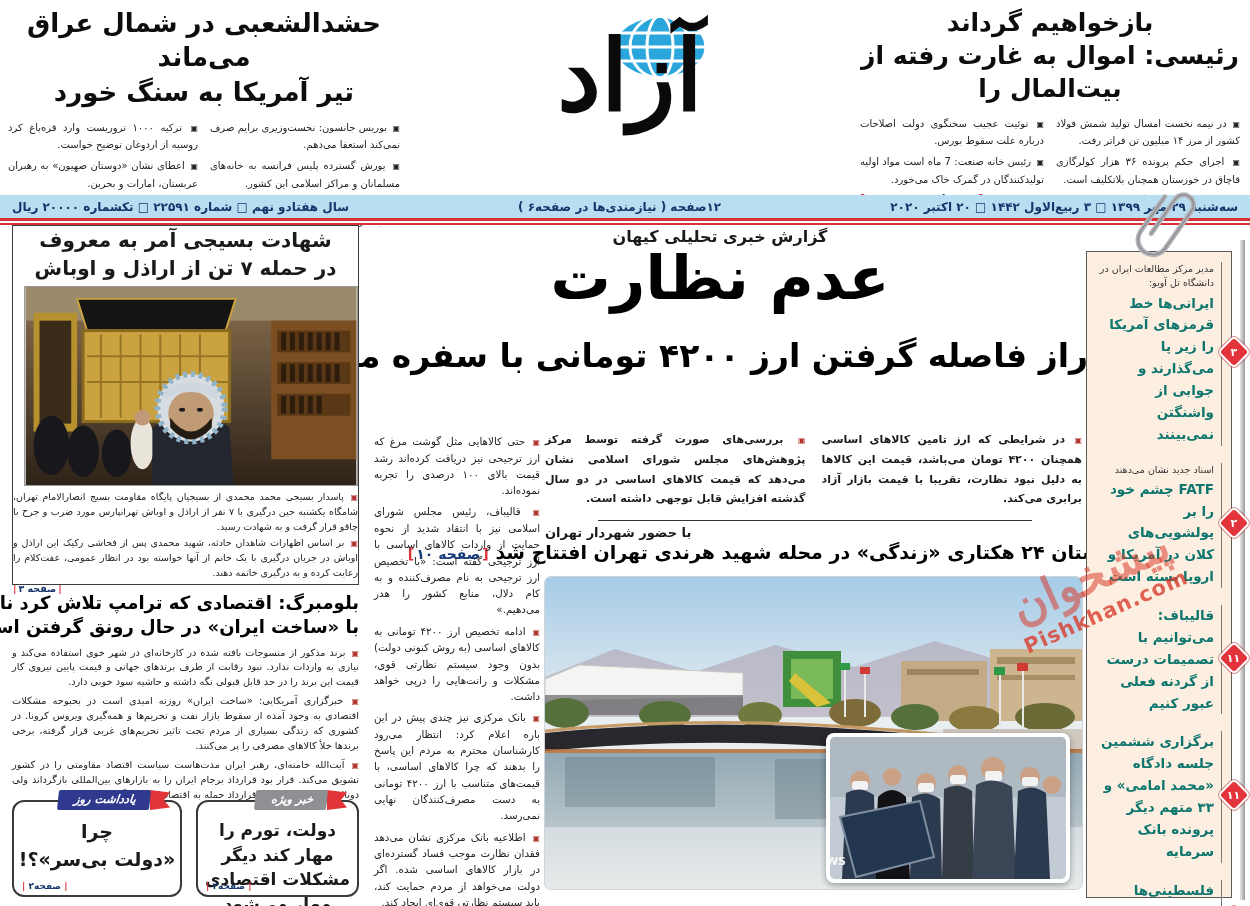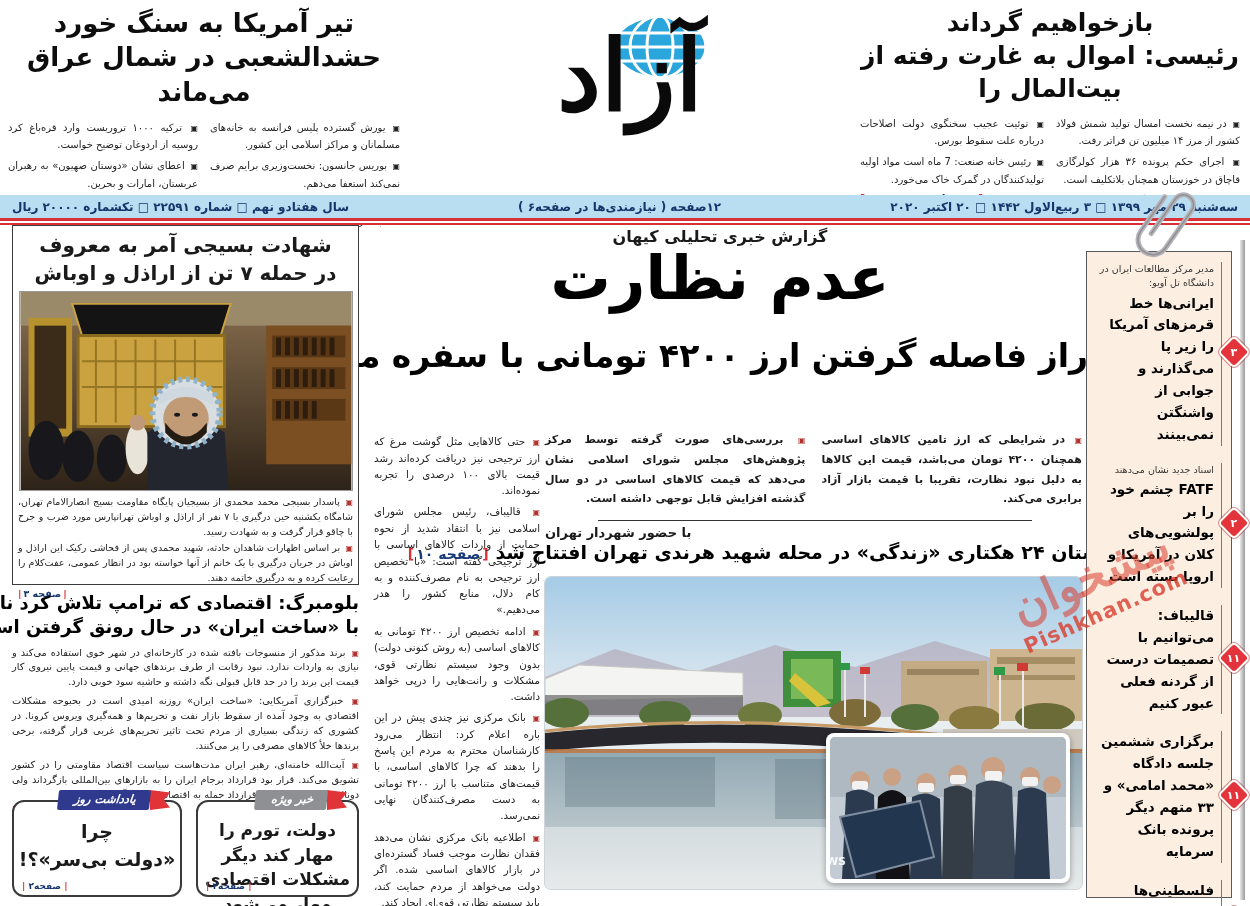--- a/index.html
+++ b/index.html
@@ -58,21 +58,21 @@
   .lead-body .b { font-size:10.3px; line-height:1.58; margin-bottom:5px;margin-left:12px; }
 
   
   .park-photo { left:545px; top:577px; width:537px; height:312px; border-radius:6px; overflow:hidden;
                 box-shadow:0 0 0 1px #cfd4d8; z-index:1; }
   .inset { position:absolute; left:281px; top:156px; width:244px; height:150px;
            background:#fff; border-radius:8px; padding:4px; box-shadow:0 2px 6px rgba(0,0,0,.35); }
   .inset svg { border-radius:5px; display:block; }
 
   
-  .martyr { left:12px; top:225px; width:347px; height:360px; border:1.5px solid #3c3c3c; background:#fff; padding:5px; }
+  .martyr { left:12px; top:225px; width:347px; height:360px; border:1.5px solid #3c3c3c; background:#fff; }
   .martyr-h { text-align:center; font-weight:bold; font-size:20px; line-height:1.4; }
   .martyr-cap { margin-top:4px; }
   .martyr-cap .b { font-size:9.5px; line-height:1.56; margin-bottom:2px; }
   .cap-ref { text-align:left; font-size:9.5px; }
   .cap-ref .pref .pt { color:#15356b; }
 
   .bloomberg { left:12px; top:591px; width:347px; }
   .bloom-h { text-align:center; font-weight:bold; font-size:18px; line-height:1.35; color:#000; white-space:nowrap; }
   .bloom-body { margin-top:6px; }
   .bloom-body .b { font-size:9.8px; line-height:1.52; }
@@ -92,21 +92,21 @@
   .tagbox.special .tagbox-title { font-size:17px; padding:0 6px; }
   .tagbox-ref { position:absolute; bottom:4px; left:8px; font-size:9px; font-weight:bold; color:#15356b; }
   .tagbox-ref .vb { color:#d93036; }
 
   
   .sidebar { left:1086px; top:251px; width:146px; height:647px; background:#fcefe1;
              border:1.5px solid #5a5a5a; z-index:5; padding:10px 0 0 0; }
   .sb-item { position:relative; margin:0 9px 17px 10px; padding-right:7px;
              border-right:1.5px solid #7a7a7a; text-align:right; }
   .sb-kicker { font-size:9.5px; color:#333; line-height:1.5; margin-bottom:2px; }
-  .sb-title { font-size:13.5px; font-weight:bold; color:#000000; line-height:1.62; }
+  .sb-title { font-size:13.5px; font-weight:bold; color:#0f766e; line-height:1.62; }
   .diamond { position:absolute; right:-25px; top:50%; width:24px; height:24px; margin-top:-14px;
              background:#e3343b; border:2px solid #fff; border-radius:5px; transform:rotate(45deg);
              box-shadow:0 0 0 1px rgba(160,30,30,.5); display:flex; align-items:center; justify-content:center; }
   .diamond span { transform:rotate(-45deg); color:#fff; font-size:11px; font-weight:bold; }
   .page-edge { left:1240px; top:240px; width:5px; height:660px;
                background:linear-gradient(90deg,#e8e8e8,#9a9a9a); z-index:4; }
 
   .clip { left:1142px; top:182px; z-index:40; transform:rotate(35deg); }
 
   .wmark { left:955px; top:548px; width:280px; text-align:center; z-index:30;
@@ -143,26 +143,26 @@
       <ellipse cx="48" cy="33" rx="13" ry="31" fill="none" stroke="#fff" stroke-width="3"></ellipse>
       <line x1="4" y1="19" x2="92" y2="19" stroke="#fff" stroke-width="3"></line>
       <line x1="2" y1="33" x2="94" y2="33" stroke="#fff" stroke-width="3"></line>
       <line x1="4" y1="47" x2="92" y2="47" stroke="#fff" stroke-width="3"></line>
     </svg>
   </span>
   <div class="logo-text">آزاد</div>
 </div>
 
 <div class="abs mh-left">
+  <div class="mh-head">حشدالشعبی در شمال عراق می‌ماند</div>
   <div class="mh-head">تیر آمریکا به سنگ خورد</div>
-  <div class="mh-head">حشدالشعبی در شمال عراق می‌ماند</div>
   <div class="mh-cols">
     <div class="mh-col">
+      <p class="b"><span class="blt">▣</span> <span>بوریس جانسون: نخست‌وزیری برایم صرف نمی‌کند استعفا می‌دهم.</span></p>
       <p class="b"><span class="blt">▣</span> <span>یورش گسترده پلیس فرانسه به خانه‌های مسلمانان و مراکز اسلامی این کشور.</span></p>
-      <p class="b"><span class="blt">▣</span> <span>بوریس جانسون: نخست‌وزیری برایم صرف نمی‌کند استعفا می‌دهم.</span></p>
       <p class="b"><span class="blt">▣</span> <span>پیروزی نامزد نزدیک به مورالس در انتخابات ریاست جمهوری بولیوی.</span></p>
     </div>
     <div class="mh-col">
       <p class="b"><span class="blt">▣</span> <span>ترکیه ۱۰۰۰ تروریست وارد قره‌باغ کرد روسیه از اردوغان توضیح خواست.</span></p>
       <p class="b"><span class="blt">▣</span> <span>اعطای نشان «دوستان صهیون» به رهبران عربستان، امارات و بحرین.</span></p>
       <div class="mh-ref"><span class="pref"><span class="rb">[</span><span class="pt"> صفحه آخر </span><span class="rb">]</span></span></div>
     </div>
   </div>
 </div>
 

